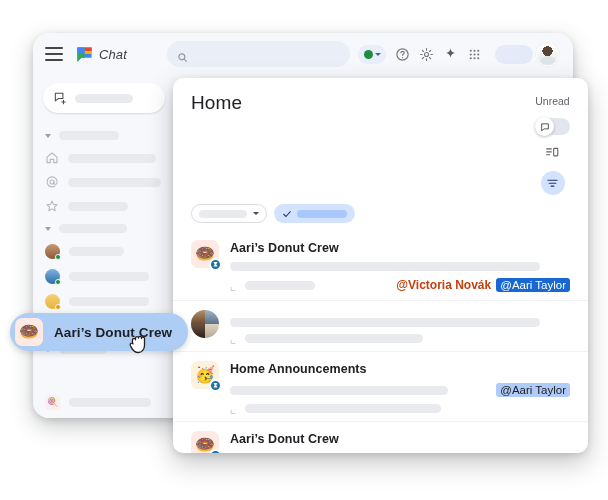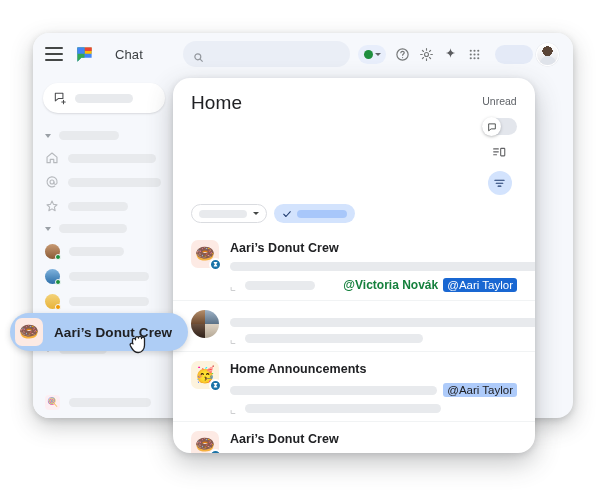--- a/index.html
+++ b/index.html
@@ -36,21 +36,21 @@
     background: #f6f8fc;
   }
   .hamburger {
     width: 18px; height: 14px;
     display: flex; flex-direction: column; justify-content: space-between;
     cursor: pointer;
     flex: 0 0 auto;
   }
   .hamburger i { display:block; height: 2px; background: #444746; border-radius: 1px; }
 
-  .brand { display: flex; align-items: center; gap: 21px; margin-left: 4px; }
+  .brand { display: flex; align-items: center; gap: 5px; margin-left: 4px; font-style: italic; }
   .chat-logo { width: 19px; height: 19px; position: relative; flex: 0 0 auto; }
   .brand-label { font-size: 13px; color: #3c4043; letter-spacing: .1px; }
 
   .searchbar {
     flex: 1 1 auto;
     max-width: 188px;
     height: 26px;
     background: #eaeef6;
     border-radius: 13px;
     display: flex;
@@ -119,24 +119,24 @@
   .nav-ico { width: 14px; height: 14px; opacity: .42; flex: 0 0 auto; }
   .mini-av { width: 15px; height: 15px; border-radius: 50%; flex: 0 0 auto; position: relative; overflow: visible; }
   .mini-av .badge { position:absolute; right:-1px; bottom:-1px; width:6px; height:6px; border-radius:50%; border:1.2px solid #f6f8fc; }
   .sq-av { width: 15px; height: 15px; border-radius: 4px; flex:0 0 auto; display:flex; align-items:center; justify-content:center; font-size: 9px; line-height:1; }
 
   
   .main-card {
     position: absolute;
     left: 173px;
     top: 78px;
-    width: 362px;
+    width: 415px;
     height: 375px;
     background: #ffffff;
-    border-radius: 17px;
+    border-radius: 10px;
     box-shadow: 0 10px 26px rgba(60,64,67,.30), 0 2px 6px rgba(60,64,67,.16);
     overflow: hidden;
     z-index: 5;
   }
   .main-head { padding: 14px 18px 0 18px; display:flex; align-items:flex-start; }
   .page-title { font-size: 19px; color: #202124; letter-spacing: .1px; font-weight: 400; }
   .head-right { margin-left: auto; display: flex; align-items: center; gap: 11px; padding-top: 3px; flex-direction: column; }
   .unread-label { font-size: 10.5px; color: #5f6368; }
   .toggle {
     width: 35px; height: 17px; border-radius: 9px; background: #e3e6ec; position: relative; cursor: pointer;
@@ -182,21 +182,21 @@
     background: #1a73a7; border: 2px solid #fff; display:flex; align-items:center; justify-content:center;
   }
   .grid-av { width: 28px; height: 28px; border-radius: 50%; overflow: hidden; display: grid; grid-template-columns: 1fr 1fr; grid-template-rows: 1fr 1fr; }
   .grid-av span { display:block; }
 
   .conv-body { flex: 1 1 auto; min-width: 0; padding-top: 1px; }
   .conv-title { font-size: 12.5px; font-weight: bold; color: #202124; letter-spacing: .05px; }
   .line { height: 9px; border-radius: 5px; background: #e8eaed; margin-top: 7px; }
   .subline { display: flex; align-items: center; gap: 6px; margin-top: 7px; }
   .reply-ico { width: 9px; height: 9px; opacity: .35; flex:0 0 auto; }
-  .mention-blue { color: #15803d; font-size: 12px; font-weight: bold; white-space: nowrap; }
+  .mention-blue { color: #c2410c; font-size: 12px; font-weight: bold; white-space: nowrap; }
   .mention-chip-dark {
     background: #1967d2; color: #fff; font-size: 11.5px; border-radius: 3px; padding: 1px 4px; white-space: nowrap;
   }
   .mention-chip-light {
     background: #aecbfa; color: #202124; font-size: 11.5px; border-radius: 3px; padding: 1px 4px; white-space: nowrap;
   }
   .row-right { margin-left: auto; display: flex; align-items: center; }
 
   
   .drag-pill {

